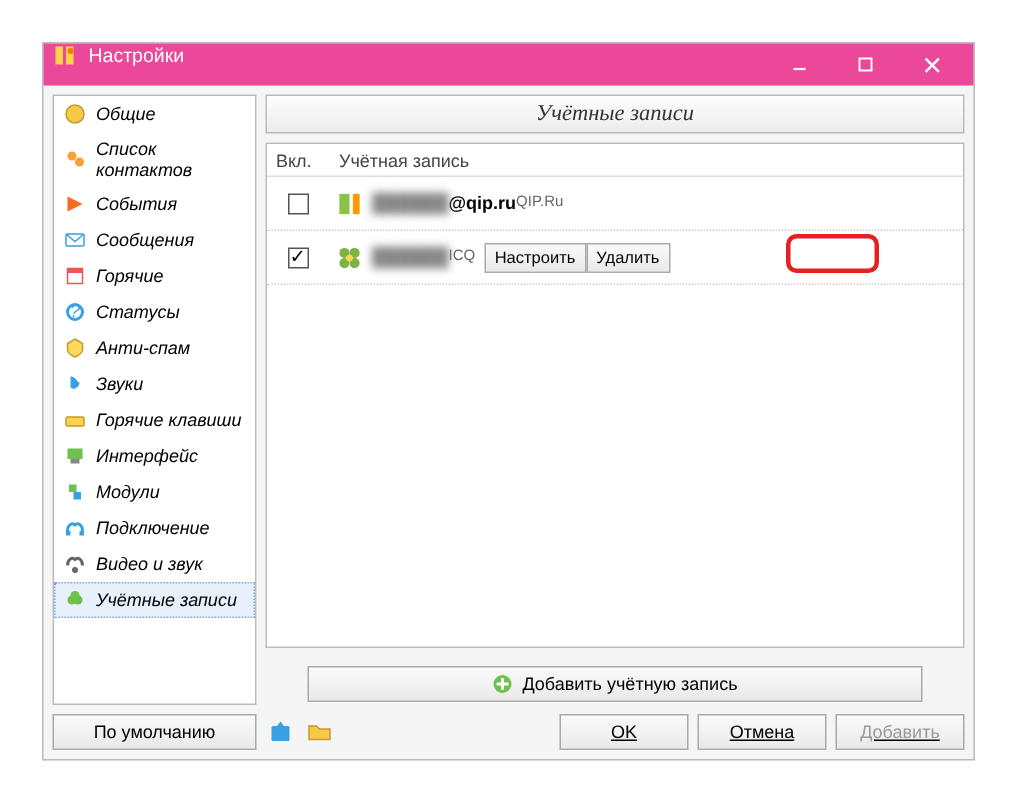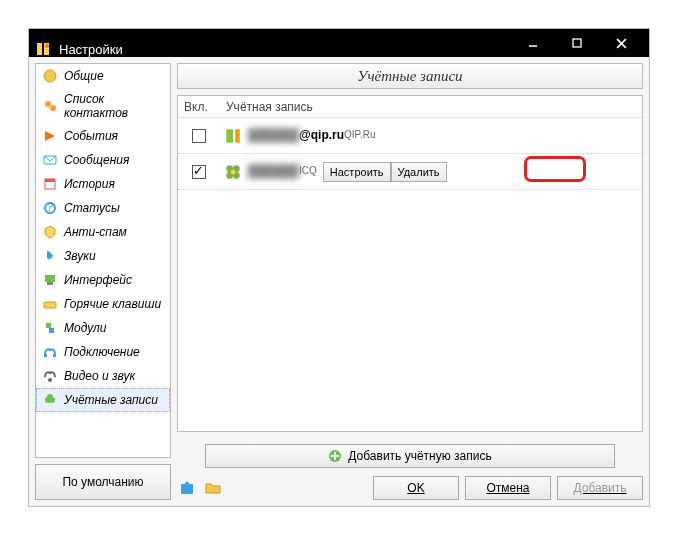--- a/index.html
+++ b/index.html
@@ -1,33 +1,33 @@
 <!DOCTYPE html>
 <html><head>
 <meta charset="utf-8">
 <style>
 * { box-sizing: border-box; margin: 0; padding: 0; font-family: "Segoe UI", Tahoma, sans-serif; font-size: 12px; }
 body { background: #fff; width: 678px; height: 537px; position: relative; }
 
 .window { position: absolute; left: 28px; top: 28px; width: 622px; height: 479px; border: 1px solid #bbb; background: #f5f5f5; display: flex; flex-direction: column; }
 
-.titlebar { height: 28px; background: #000000; display: flex; align-items: flex-end; padding: 0 6px; color: #fff; }
+.titlebar { height: 28px; background: #ec4899; display: flex; align-items: flex-start; padding: 0 6px; color: #fff; }
 .titlebar .title { flex: 1; font-size: 13px; padding-left: 4px; }
 .titlebar .ticon { width: 16px; height: 16px; margin-right: 4px; }
 .winbtns { display: flex; gap: 0; }
 .winbtn { width: 44px; height: 28px; display: flex; align-items: center; justify-content: center; color: #fff; }
 
 .body { flex: 1; display: flex; padding: 6px; gap: 6px; }
 
 .sidebar { width: 136px; display: flex; flex-direction: column; }
 .navlist { flex: 1; border: 1px solid #bbb; background: #fff; overflow: hidden; font-style: italic; }
 .navitem { display: flex; align-items: center; gap: 6px; padding: 4px 6px; cursor: default; }
 .navitem.selected { background: #e8f0fb; outline: 1px dotted #7aa7d8; outline-offset: -1px; }
 .navitem .nicon { width: 16px; height: 16px; flex-shrink: 0; }
-.defaultbtn { margin-top: 6px; height: 36px; border: 1px solid #aaa; background: linear-gradient(#fafafa,#e9e9e9); cursor: default; }
+.defaultbtn { margin-top: 6px; height: 24px; border: 1px solid #aaa; background: linear-gradient(#fafafa,#e9e9e9); cursor: default; }
 
 .main { flex: 1; display: flex; flex-direction: column; gap: 6px; }
 .header { height: 26px; border: 1px solid #bbb; background: linear-gradient(#fdfdfd,#ececec); display: flex; align-items: center; justify-content: center; font-family: Georgia, serif; font-style: italic; font-size: 15px; color: #333; }
 
 .listpanel { flex: 1; border: 1px solid #bbb; background: #fff; display: flex; flex-direction: column; }
 .listhead { display: flex; border-bottom: 1px solid #ddd; height: 22px; }
 .listhead .col { display: flex; align-items: center; padding: 0 6px; color: #444; }
 .col-chk { width: 42px; }
 .col-acc { flex: 1; }
 
@@ -113,21 +113,21 @@
               <rect x="2" y="4" width="12" height="8" rx="1" fill="#fff" stroke="#3aa0e6"></rect>
               <path d="M2 4 L8 9 L14 4" fill="none" stroke="#3aa0e6"></path>
             </svg>
             <span>Сообщения</span>
           </div>
           <div class="navitem">
             <svg class="nicon" viewBox="0 0 16 16">
               <rect x="3" y="3" width="10" height="10" fill="#fff" stroke="#e55"></rect>
               <rect x="3" y="3" width="10" height="3" fill="#e55"></rect>
             </svg>
-            <span>История</span>
+            <span>Горячие</span>
           </div>
           <div class="navitem">
             <svg class="nicon" viewBox="0 0 16 16">
               <circle cx="8" cy="8" r="5" fill="none" stroke="#3aa0e6" stroke-width="2"></circle>
               <text x="8" y="11" font-size="8" text-anchor="middle" fill="#3aa0e6">?</text>
             </svg>
             <span>Статусы</span>
           </div>
           <div class="navitem">
             <svg class="nicon" viewBox="0 0 16 16">
@@ -136,30 +136,30 @@
             <span>Анти-спам</span>
           </div>
           <div class="navitem">
             <svg class="nicon" viewBox="0 0 16 16">
               <path d="M5 3 C9 3 9 7 11 7 C11 11 5 13 5 9 Z" fill="#3aa0e6"></path>
             </svg>
             <span>Звуки</span>
           </div>
           <div class="navitem">
             <svg class="nicon" viewBox="0 0 16 16">
+              <rect x="2" y="6" width="12" height="6" rx="1" fill="#ffd24d" stroke="#c49a2a"></rect>
+            </svg>
+            <span>Горячие клавиши</span>
+          </div>
+          <div class="navitem">
+            <svg class="nicon" viewBox="0 0 16 16">
               <rect x="3" y="3" width="10" height="7" fill="#6cc24a"></rect>
               <rect x="5" y="10" width="6" height="3" fill="#888"></rect>
             </svg>
             <span>Интерфейс</span>
-          </div>
-          <div class="navitem">
-            <svg class="nicon" viewBox="0 0 16 16">
-              <rect x="2" y="6" width="12" height="6" rx="1" fill="#ffd24d" stroke="#c49a2a"></rect>
-            </svg>
-            <span>Горячие клавиши</span>
           </div>
           <div class="navitem">
             <svg class="nicon" viewBox="0 0 16 16">
               <rect x="4" y="3" width="5" height="5" fill="#6cc24a"></rect>
               <rect x="7" y="8" width="5" height="5" fill="#3aa0e6"></rect>
             </svg>
             <span>Модули</span>
           </div>
           <div class="navitem">
             <svg class="nicon" viewBox="0 0 16 16">

